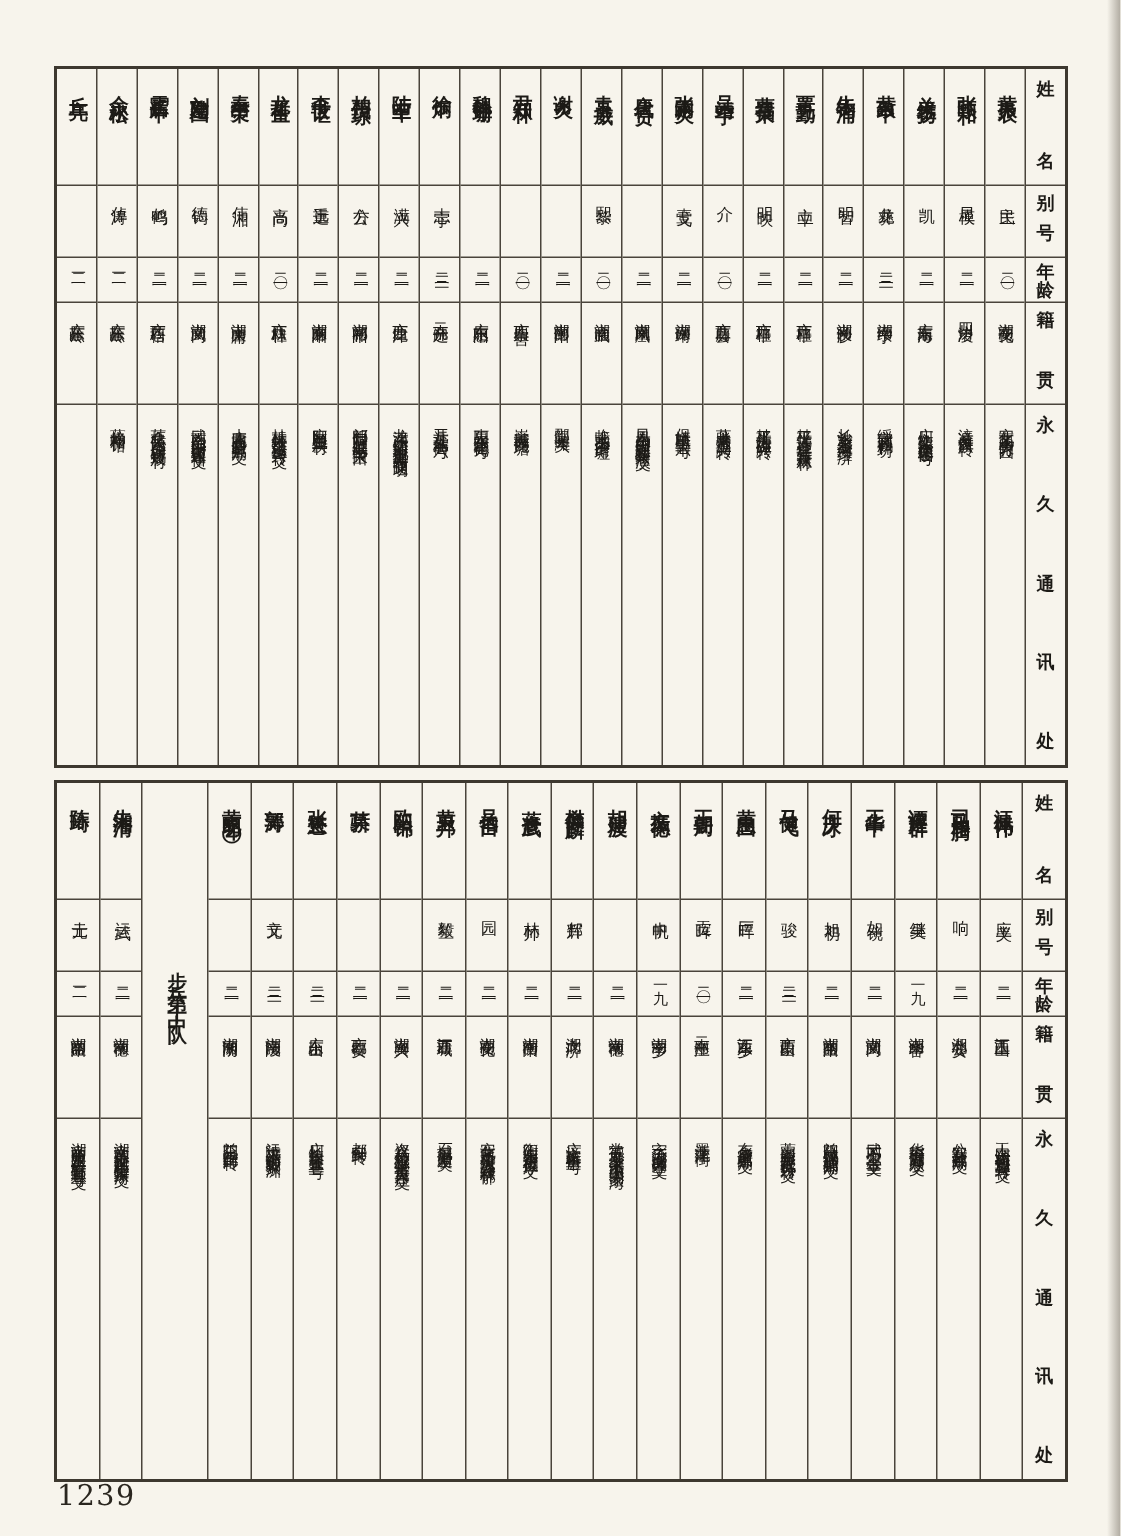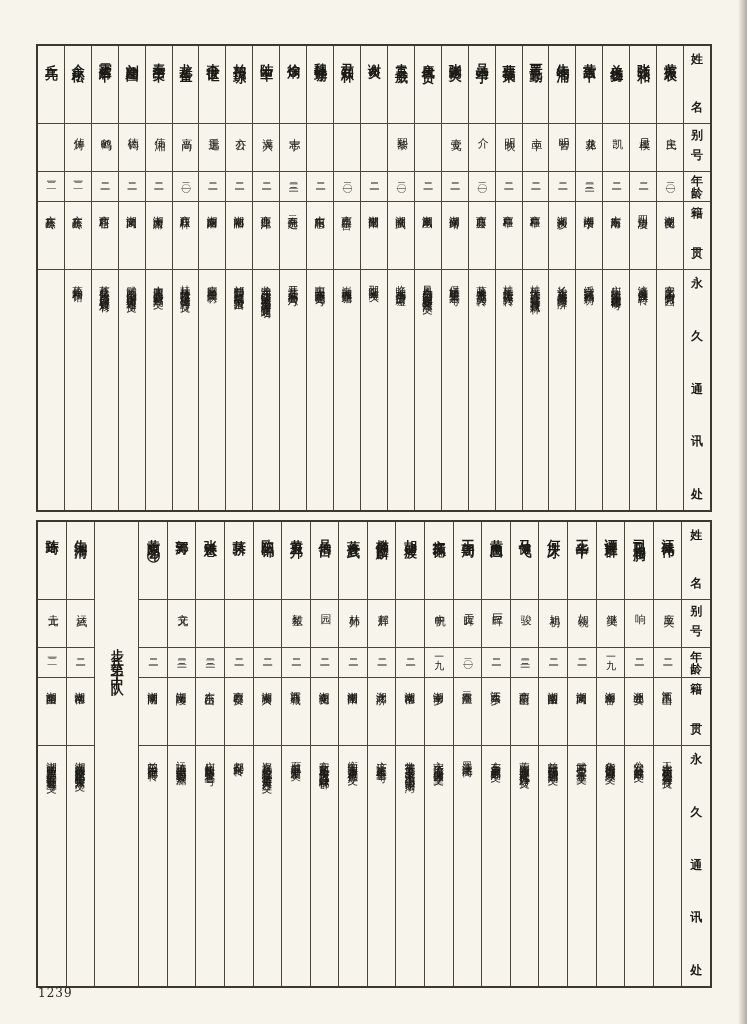--- a/index.html
+++ b/index.html
@@ -78,21 +78,21 @@
     justify-content:space-between;
     align-items:center;
     height:calc(100% - 10px);
   }
   .char-spread span { display:block; line-height:1; }
   .age-header .char-spread, .cell .compact { height:auto; }
 
   .page-number {
     position:absolute;
     left:38px; top:986px;
-    font-size:12px;
+    font-size:19px;
     letter-spacing:1px;
     color:#2a261f;
   }
 </style>
 </head>
 <body>
 
 <div class="page">
   <div class="table" id="table-top">
   <div class="col header-col">

